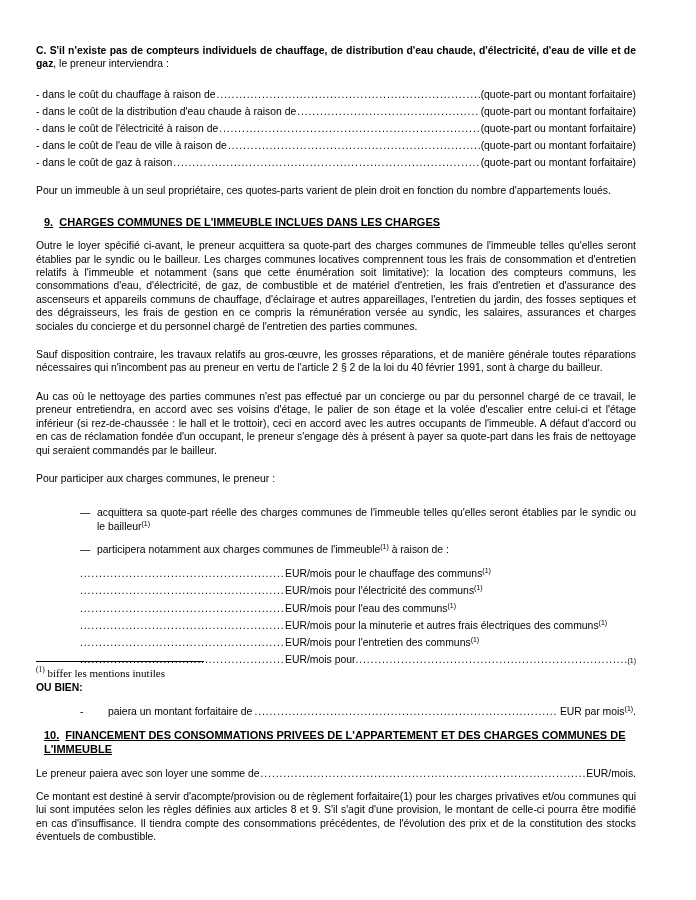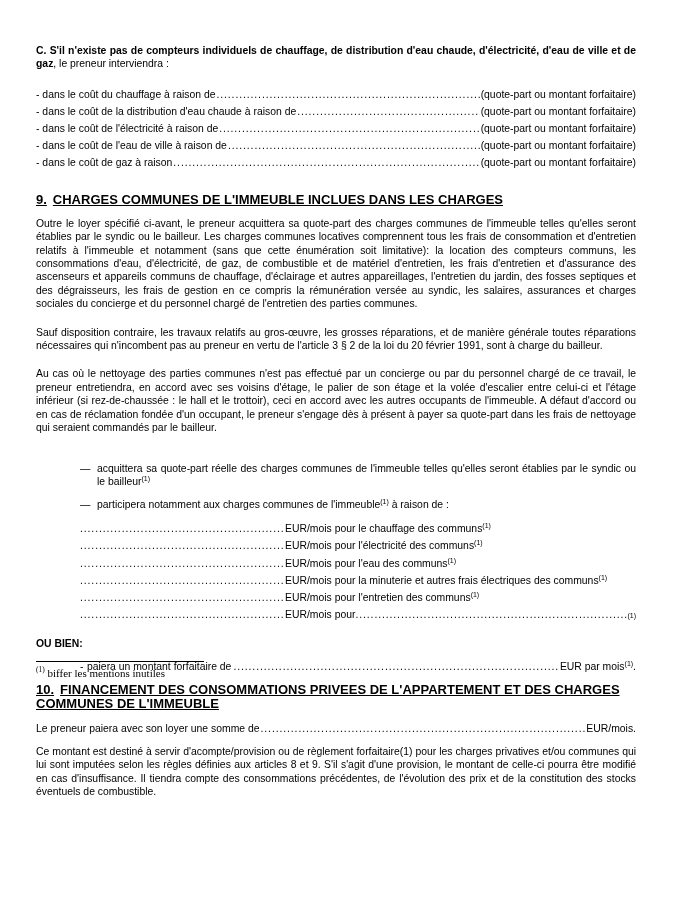--- a/index.html
+++ b/index.html
@@ -23,24 +23,24 @@
   }
   .p {
     font-size: 10.4px;
     line-height: 13.4px;
     text-align: justify;
     margin: 0 0 9px 0;
   }
   .tight { margin-bottom: 4px; }
   b, .b { font-weight: bold; }
   .heading {
-    font-size: 13px;
+    font-size: 11px;
     font-weight: bold;
     line-height: 14px;
-    margin: 0 0 10px 0;
+    margin: 0 0 10px 8px;
   }
   .heading .num {
     text-decoration: underline;
     margin-right: 6px;
   }
   .heading .txt {
     text-decoration: underline;
   }
   .spacer-9 { height: 9px; }
   .spacer-13 { height: 13px; }
@@ -108,21 +108,21 @@
     text-align: justify;
   }
   .bullet-forfait {
     display: flex;
     align-items: baseline;
     margin-left: 44px;
     font-size: 10.4px;
     line-height: 14px;
   }
   .bullet-forfait .dash2 { flex: 0 0 7px; }
-  .bullet-forfait .lbl2 { white-space: nowrap; }
+  .bullet-forfait .lbl2 { white-space: nowrap; margin-left: 21px; }
   .bullet-forfait .dots2 {
     flex: 1 1 auto;
     overflow: hidden;
     white-space: nowrap;
     letter-spacing: 0.9px;
     margin: 0 2px;
   }
   .bullet-forfait .rgt2 { white-space: nowrap; }
 
   sup {
@@ -182,33 +182,35 @@
     </div>
     <div class="leader-row">
       <span class="lbl">- dans le coût de gaz à raison</span>
       <span class="dots">....................................................................................................................................................................................................................................................</span>
       <span class="rgt">(quote-part ou montant forfaitaire)</span>
     </div>
   </div>
 
   <div class="spacer-13"></div>
 
+  <p class="p">Pour un immeuble à un seul propriétaire, ces quotes-parts varient de plein droit en fonction du nombre d'appartements loués.</p>
 
   <div class="spacer-9"></div>
 
   <div class="heading">
     <span class="num">9.</span><span class="txt">CHARGES COMMUNES DE L'IMMEUBLE INCLUES DANS LES CHARGES</span>
   </div>
 
   <p class="p">Outre le loyer spécifié ci-avant, le preneur acquittera sa quote-part des charges communes de l'immeuble telles qu'elles seront établies par le syndic ou le bailleur. Les charges communes locatives comprennent tous les frais de consommation et d'entretien relatifs à l'immeuble et notamment (sans que cette énumération soit limitative): la location des compteurs communs, les consommations d'eau, d'électricité, de gaz, de combustible et de matériel d'entretien, les frais d'entretien et d'assurance des ascenseurs et appareils communs de chauffage, d'éclairage et autres appareillages, l'entretien du jardin, des fosses septiques et des dégraisseurs, les frais de gestion en ce compris la rémunération versée au syndic, les salaires, assurances et charges sociales du concierge et du personnel chargé de l'entretien des parties communes.</p>
   <div class="spacer-6"></div>
-  <p class="p">Sauf disposition contraire, les travaux relatifs au gros-œuvre, les grosses réparations, et de manière générale toutes réparations nécessaires qui n'incombent pas au preneur en vertu de l'article 3 § 2 de la loi du 20 février 1991, sont à charge du bailleur.</p>
+  <p class="p">Sauf disposition contraire, les travaux relatifs au gros-œuvre, les grosses réparations, et de manière générale toutes réparations nécessaires qui n'incombent pas au preneur en vertu de l'article 2 § 2 de la loi du 40 février 1991, sont à charge du bailleur.</p>
   <div class="spacer-6"></div>
   <p class="p">Au cas où le nettoyage des parties communes n'est pas effectué par un concierge ou par du personnel chargé de ce travail, le preneur entretiendra, en accord avec ses voisins d'étage, le palier de son étage et la volée d'escalier entre celui-ci et l'étage inférieur (si rez-de-chaussée : le hall et le trottoir), ceci en accord avec les autres occupants de l'immeuble. A défaut d'accord ou en cas de réclamation fondée d'un occupant, le preneur s'engage dès à présent à payer sa quote-part dans les frais de nettoyage qui seraient commandés par le bailleur.</p>
   <div class="spacer-6"></div>
+  <p class="p">Pour participer aux charges communes, le preneur :</p>
 
   <div class="spacer-6"></div>
 
 
   <div class="spacer-6"></div>
 
   <div class="bullet">
     <span class="dash">—</span>
     <span class="btxt"><span>acquittera sa quote-part réelle des charges communes de l'immeuble telles qu'elles seront établies par le syndic ou le bailleur</span><sup>(1)</sup></span>
   </div>

